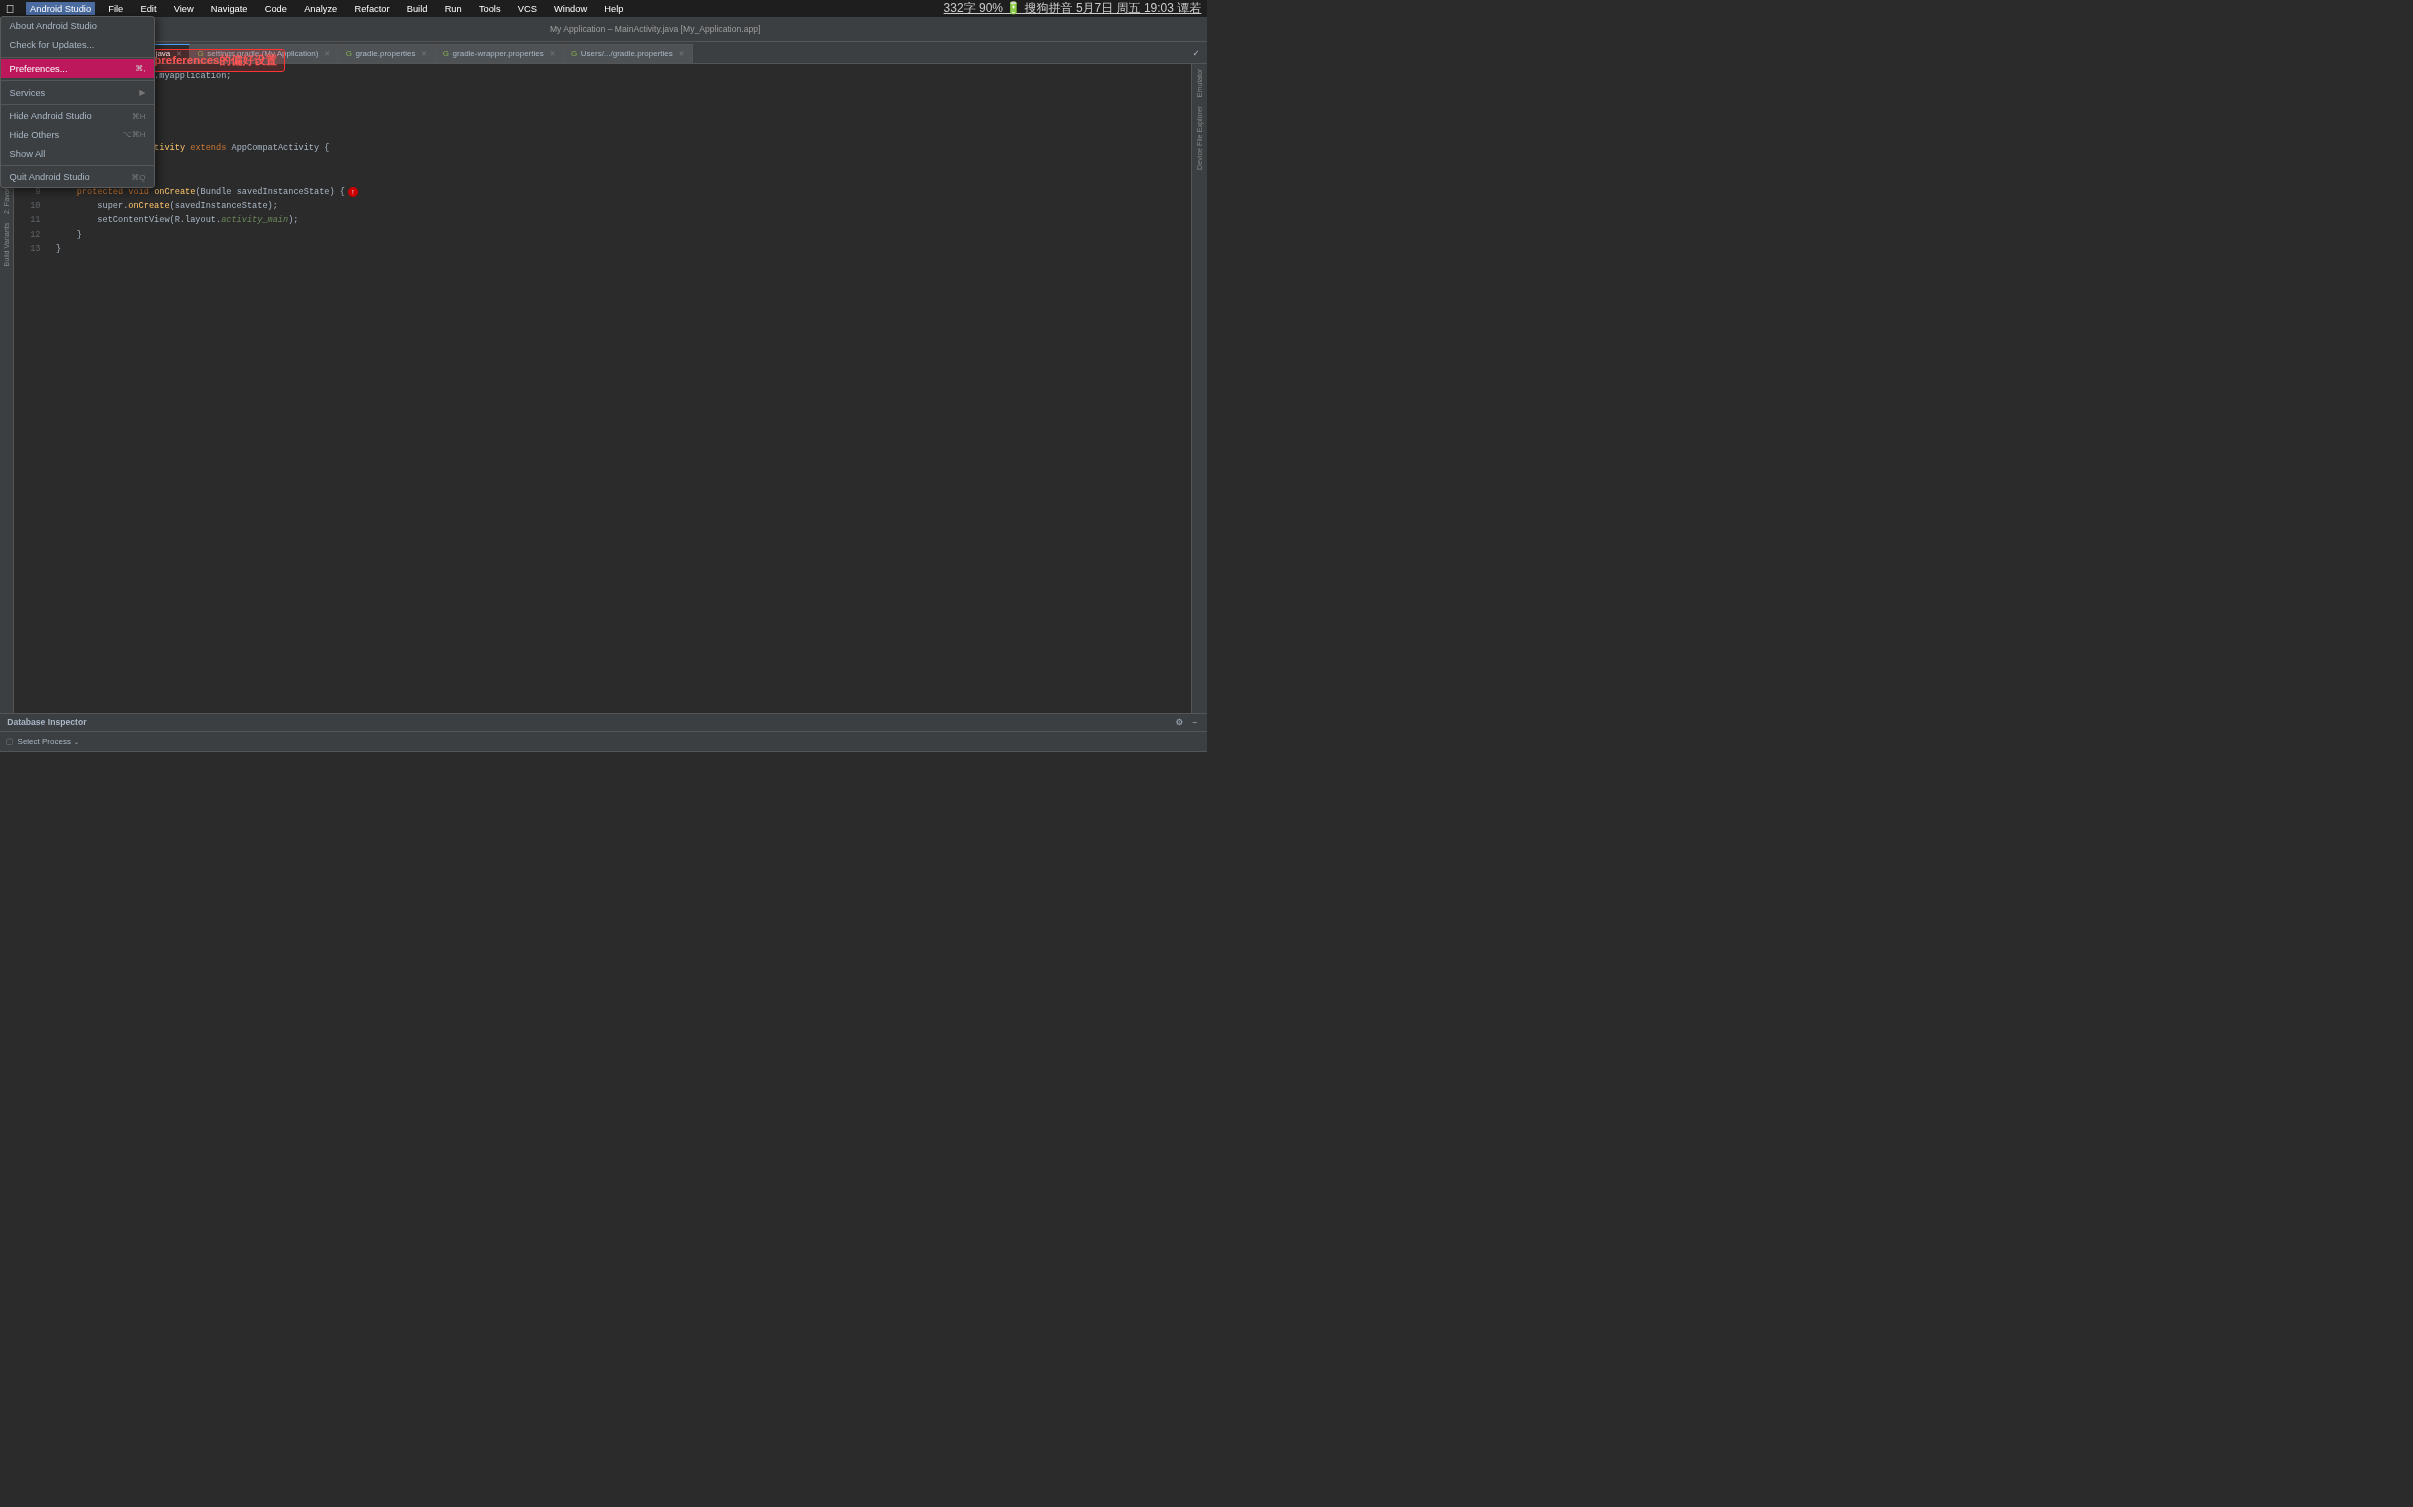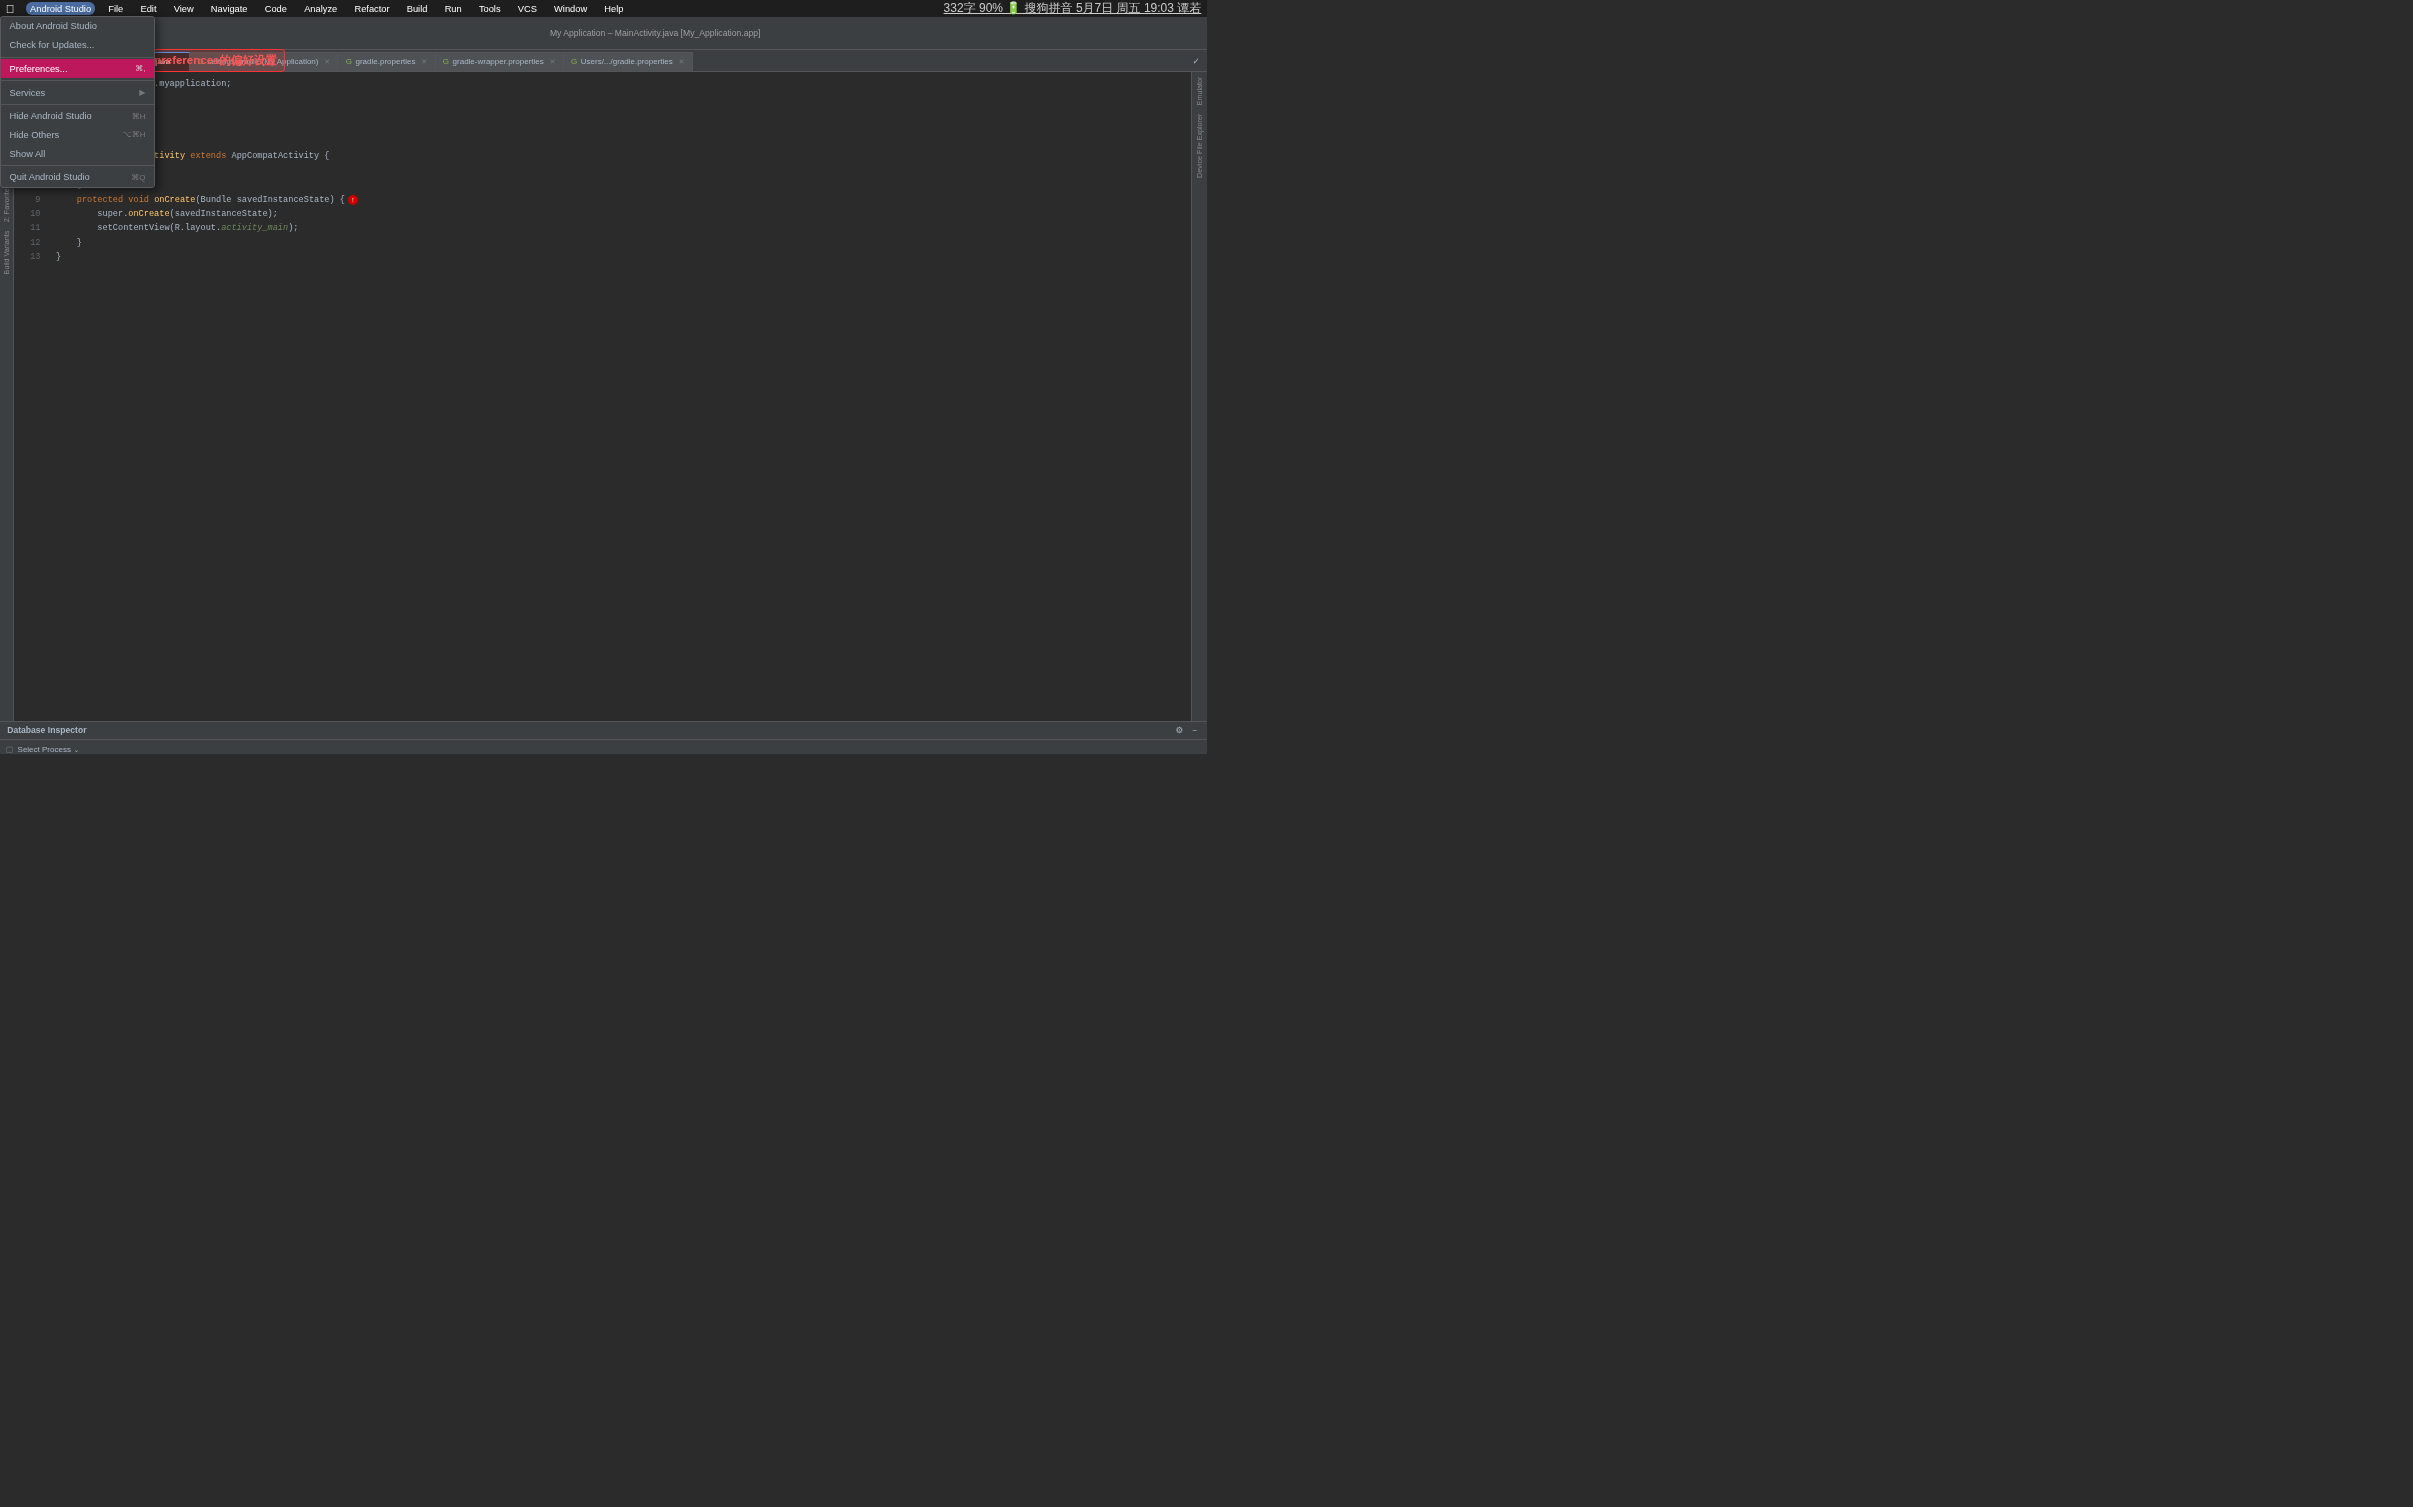--- a/index.html
+++ b/index.html
@@ -21,27 +21,27 @@
       display: flex;
       align-items: center;
       padding: 0 5.7px;
       gap: 8.6px;
       font-size: 9.3px;
       color: #ffffff;
       position: relative;
       z-index: 100;
     }
     .mac-menubar .apple-logo { font-size: 11.5px; margin-right: 2.9px; }
-    .mac-menubar .menu-item { padding: 1.4px 4.3px; border-radius: 6px; cursor: pointer; white-space: nowrap; }
+    .mac-menubar .menu-item { padding: 1.4px 4.3px; border-radius: 0; cursor: pointer; white-space: nowrap; }
     .mac-menubar .menu-item.active { background: #4a6ca0; }
     .mac-menubar .right-icons { margin-left: auto; display: flex; align-items: center; gap: 5.7px; font-size: 12px; color: #ccc; text-decoration: underline; }
 
     
     .as-toolbar {
-      height: 33px;
+      height: 25px;
       background: #3c3f41;
       display: flex;
       align-items: center;
       padding: 0 5.7px;
       gap: 2.9px;
       border-bottom: 0.7px solid #555;
       position: relative;
       z-index: 50;
     }
     .toolbar-btn {

